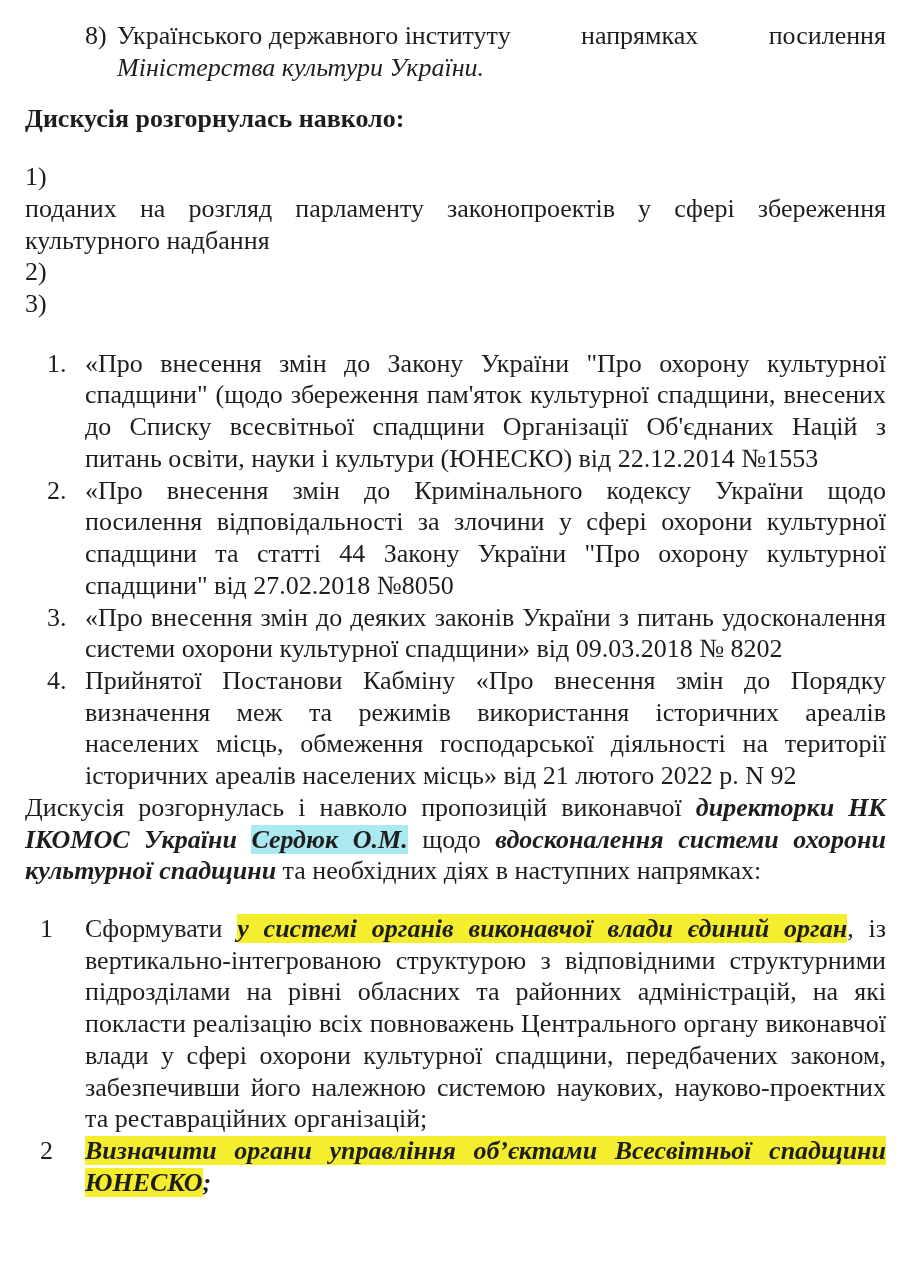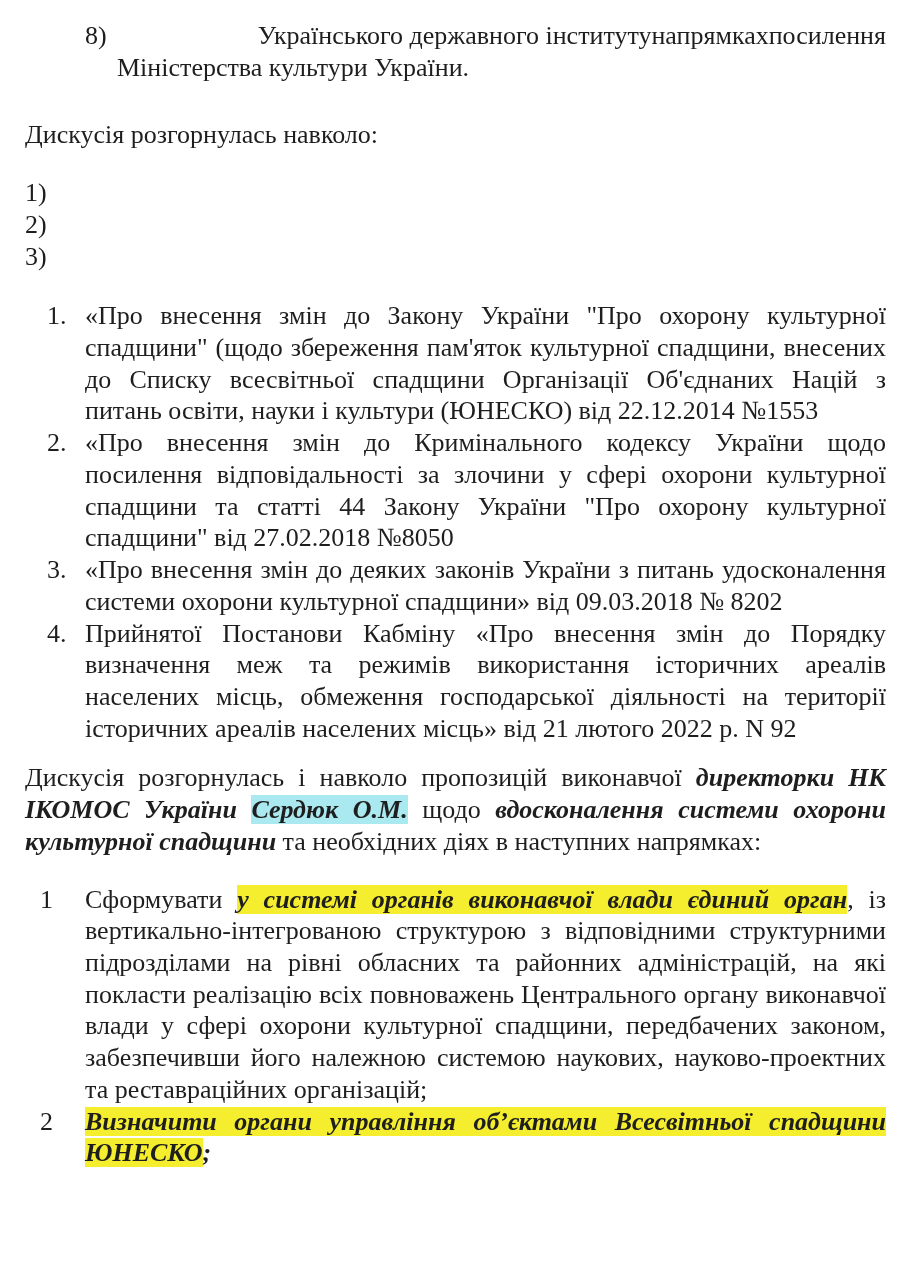--- a/index.html
+++ b/index.html
@@ -15,26 +15,26 @@
     font-size: 26px;
     line-height: 1.22;
     color: #1e1e1e;
   }
   .block { text-align: justify; }
   .block .body { display: block; }
 
   
   .b-item8 { position: relative; padding-left: 92px; }
   .b-item8 .marker { position: absolute; left: 60px; top: 0; }
-  .b-item8 .spread { display: flex; justify-content: flex-end; }
-  .b-item8 .line2 { text-align: left; }
+  .b-item8 .spread { display: flex; justify-content: space-between; }
+  .b-item8 .line2 { text-align: left; font-style: italic; }
 
   
-  .b-first { margin-top: 36px; }
-  .b-para2 { margin-top: 18px; }
+  .b-first { margin-top: 20px; font-weight: bold; }
+  .b-para2 { }
 
   
   .b-tab-first { margin-top: 26px; }
   .b-tab .marker { display: inline-block; width: 50px; }
 
   
   .b-num { position: relative; padding-left: 60px; }
   .b-num .marker { position: absolute; left: 22px; top: 0; }
   .b-num-first { margin-top: 28px; }
 
@@ -58,21 +58,21 @@
           <span>Українського державного інституту</span>
           <span>напрямках</span>
           <span>посилення</span>
         </div>
         <div class="line2">Міністерства культури України.</div>
       </div>
     </div>
     <div class="block b-first">
       <div class="body"><span>Дискусія розгорнулась навколо:</span></div>
     </div>
-    <div class="block b-tab b-tab-first"><span class="marker">1)</span></div>
+    <div class="block b-tab b-tab-first"><span class="marker">1)</span><div class="body"><span>поданих на розгляд парламенту законопроектів у сфері збереження культурного надбання</span></div></div>
     <div class="block b-tab"><span class="marker">2)</span></div>
     <div class="block b-tab"><span class="marker">3)</span></div>
     <div class="block b-num b-num-first">
       <span class="marker">1.</span>
       <div class="body"><span>«Про внесення змін до Закону України "Про охорону культурної спадщини" (щодо збереження пам'яток культурної спадщини, внесених до Списку всесвітньої спадщини Організації Об'єднаних Націй з питань освіти, науки і культури (ЮНЕСКО) від 22.12.2014 №1553</span></div>
     </div>
     <div class="block b-num">
       <span class="marker">2.</span>
       <div class="body"><span>«Про внесення змін до Кримінального кодексу України щодо посилення відповідальності за злочини у сфері охорони культурної спадщини та статті 44 Закону України "Про охорону культурної спадщини" від 27.02.2018 №8050</span></div>
     </div>

